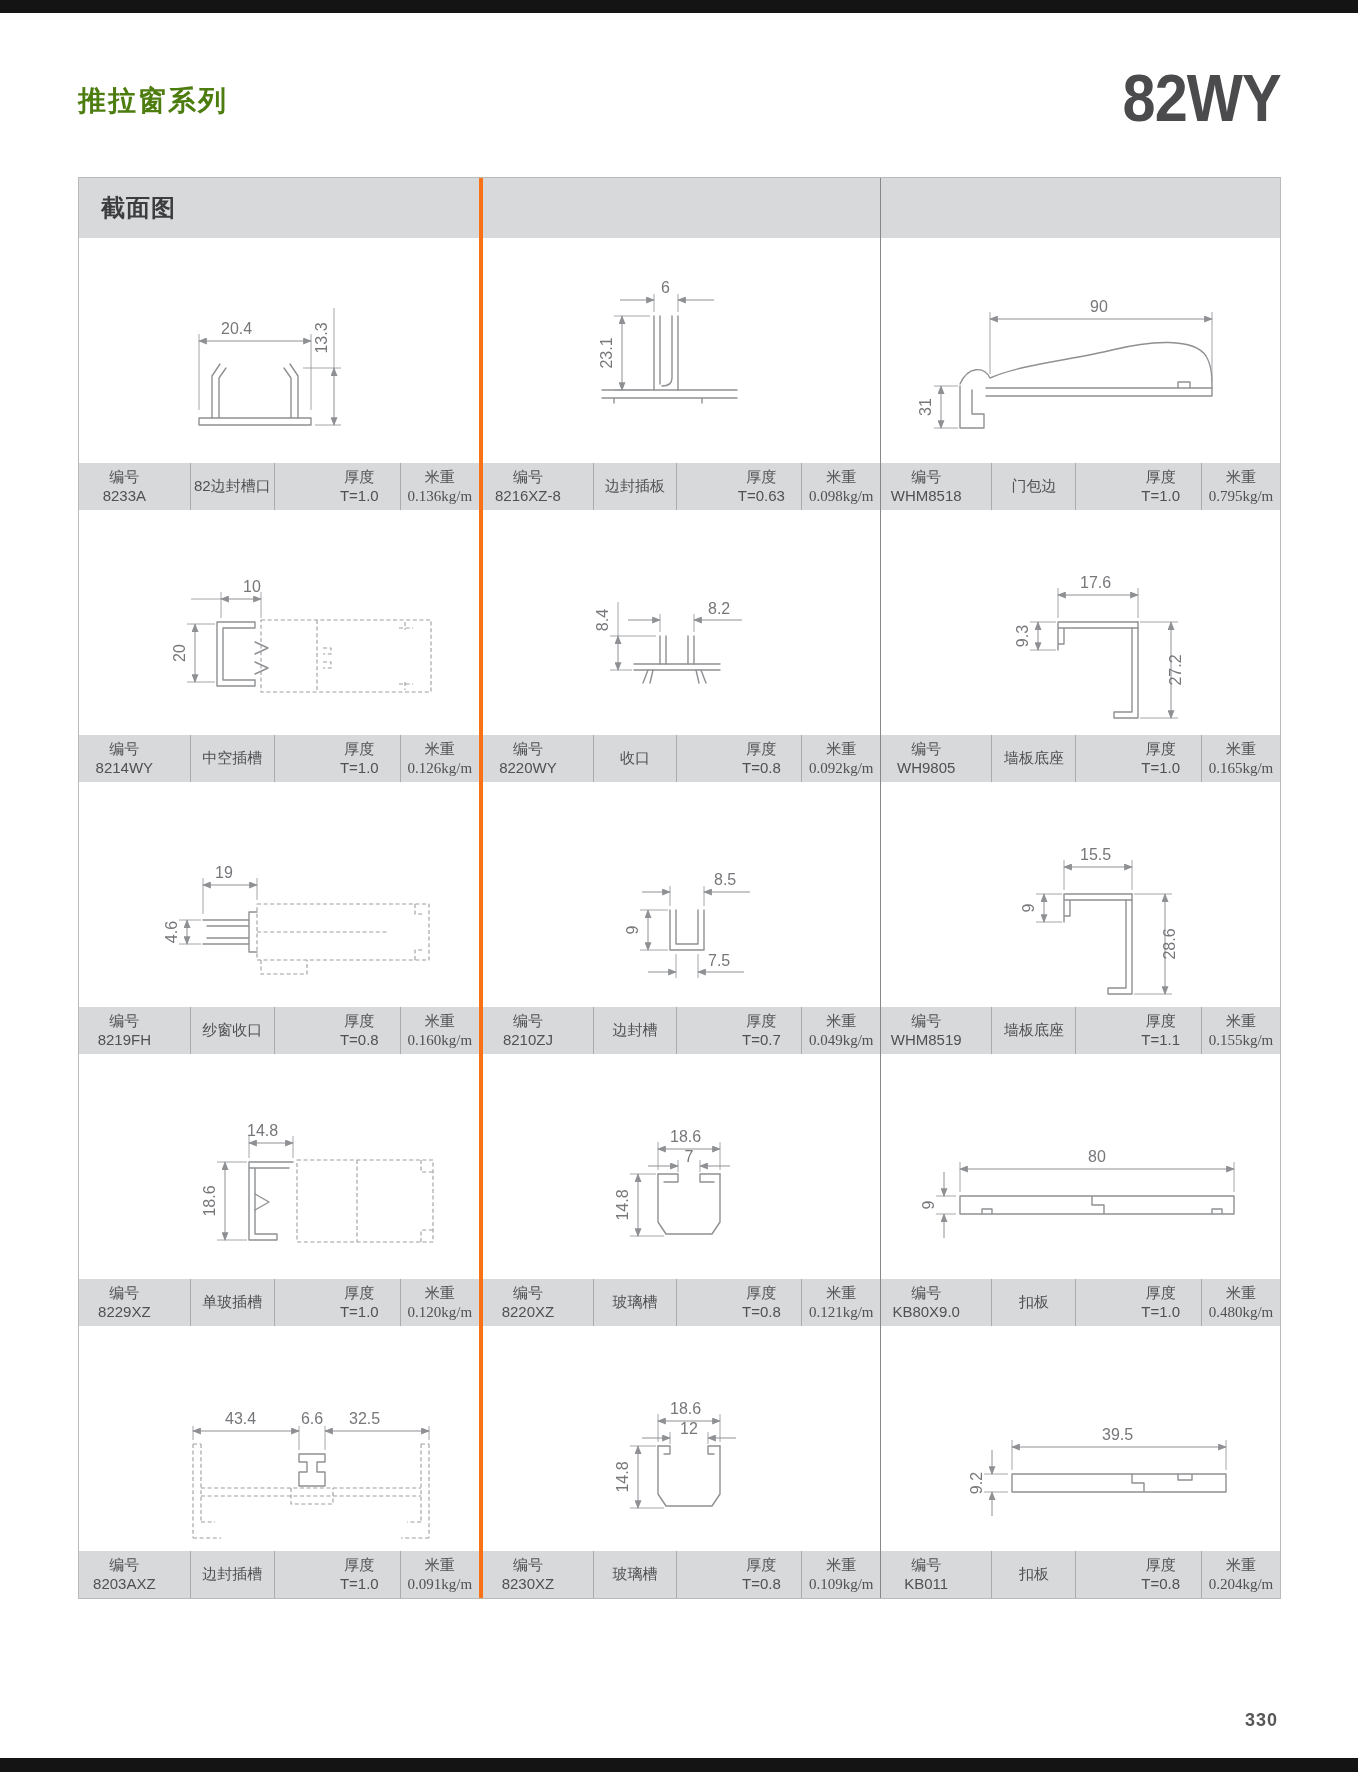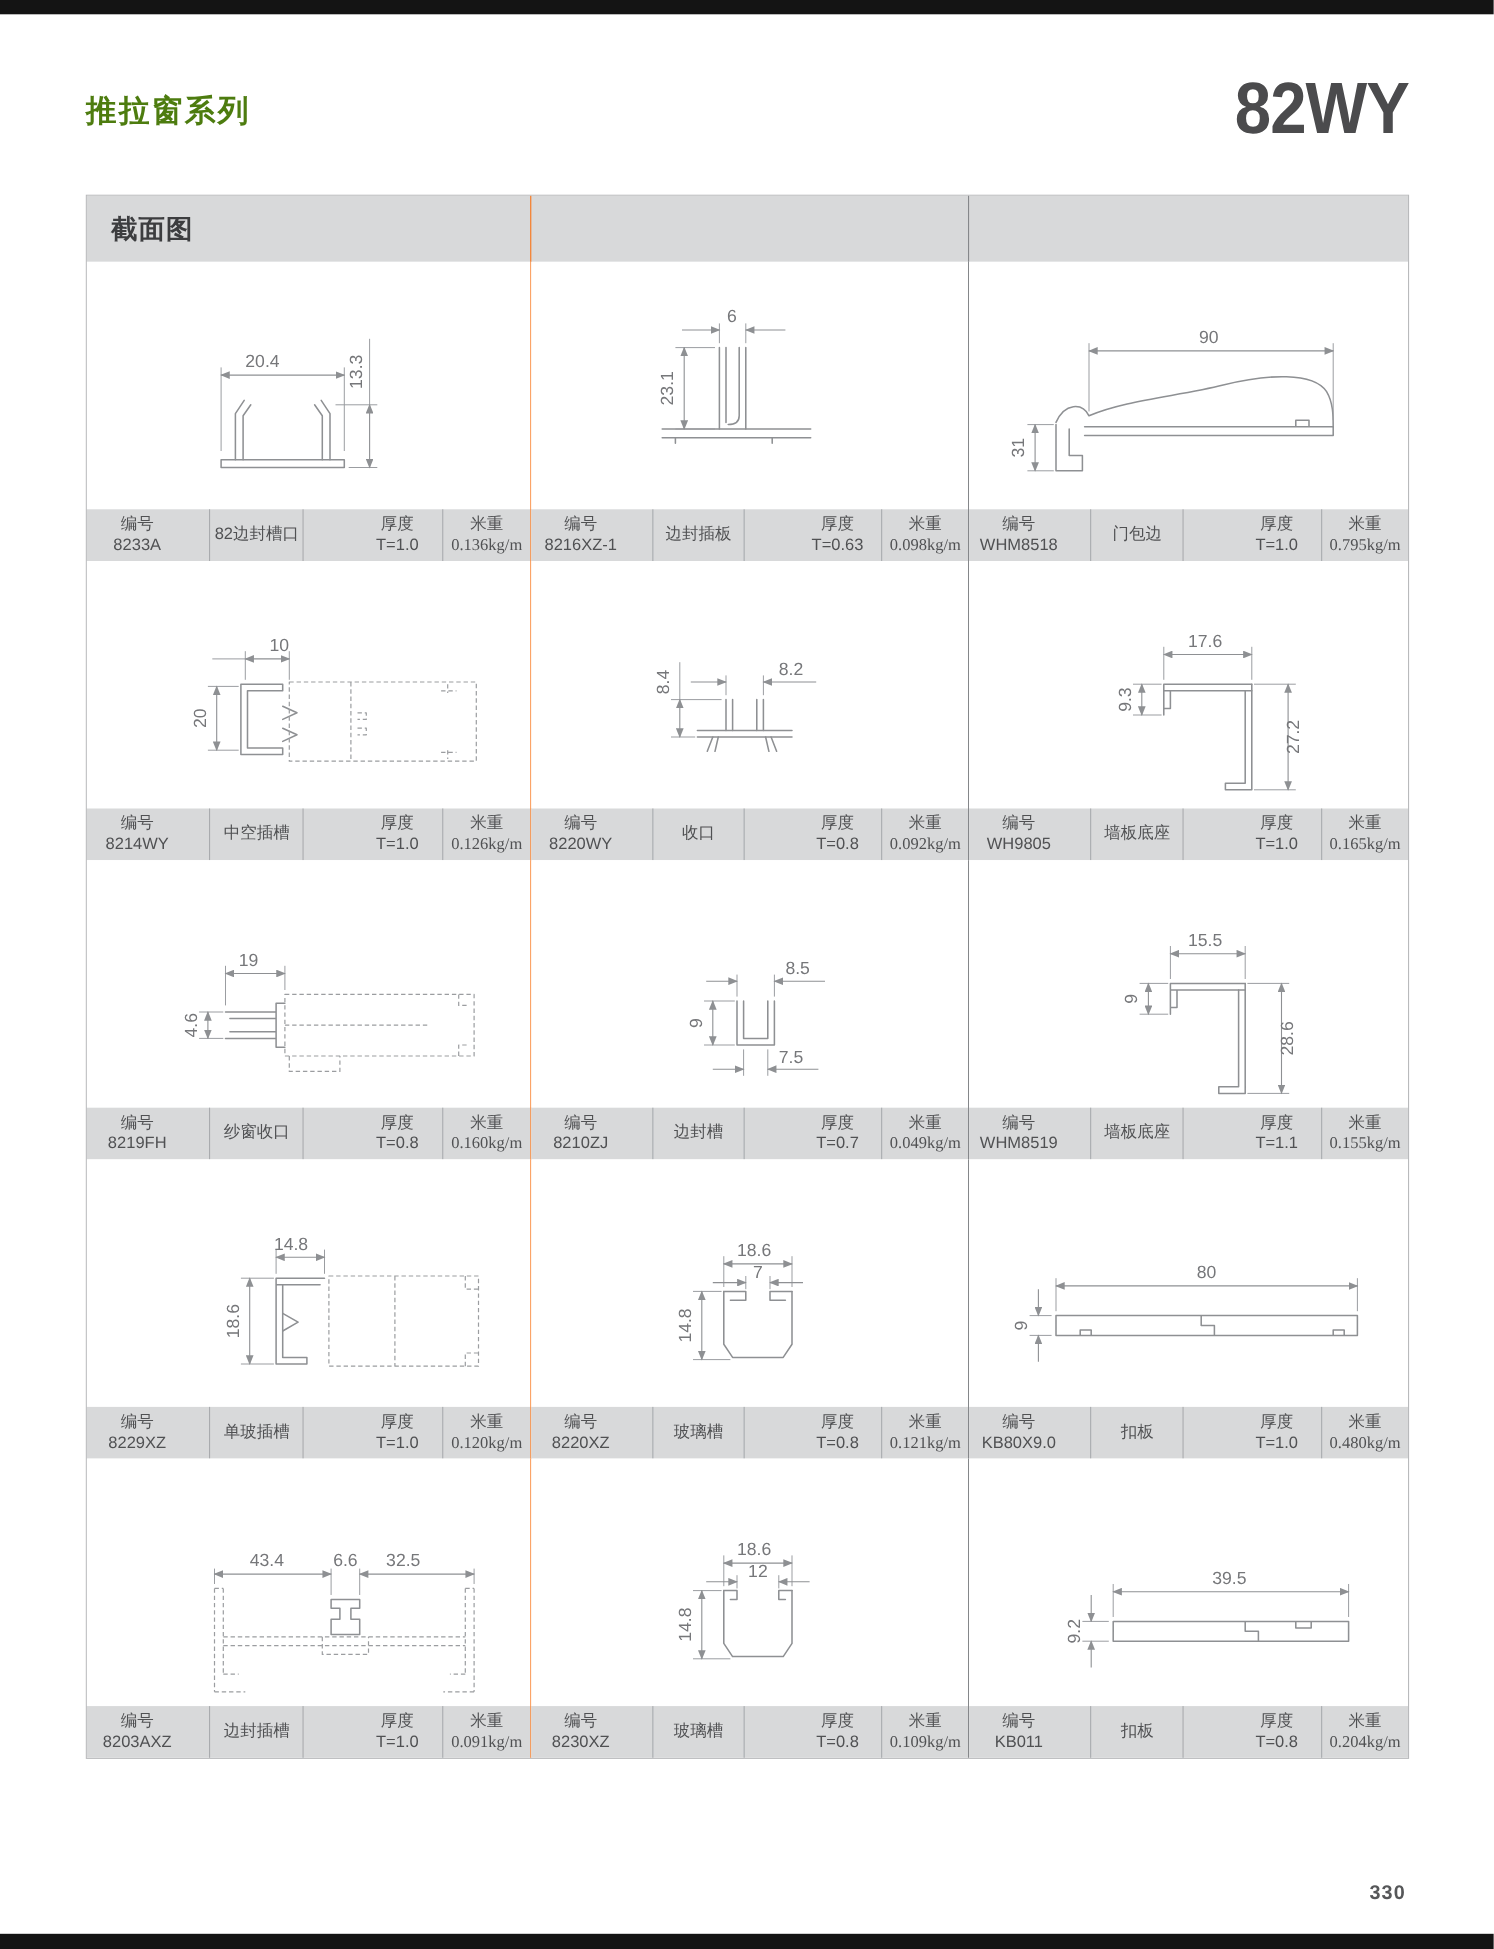--- a/index.html
+++ b/index.html
@@ -8,21 +8,21 @@
   .bar.top{top:0;height:13px;}
   .bar.bottom{bottom:0;height:14px;}
   .hdr{position:absolute;left:78px;right:77px;top:66px;height:90px;}
   .series{position:absolute;left:0;top:16px;font-size:28px;font-weight:700;color:#4d7c0f;letter-spacing:2px;}
   .model{position:absolute;right:0;top:-6px;font-size:66px;font-weight:700;color:#4b4b4d;transform:scaleX(.9);transform-origin:right center;letter-spacing:-1px;}
   .tbl{position:absolute;left:78px;top:177px;width:1203px;border:1px solid #b9babc;box-sizing:border-box;}
   .trow{display:flex;}
   .thead{height:60px;background:#d8d9da;}
   .hcell{box-sizing:border-box;height:60px;display:flex;align-items:center;}
   .hcell .t{font-size:24px;font-weight:700;color:#3c3d3f;padding-left:22px;letter-spacing:1px;}
-  .c1{width:404px;border-right:1px solid #f97316;}
+  .c1{width:404px;border-right:4px solid #f97316;}
   .c2{width:398px;border-right:1px solid #85878a;}
   .c3{width:399px;}
   .cell{box-sizing:border-box;display:flex;flex-direction:column;}
   .draw{height:225px;background:#fff;display:flex;align-items:center;justify-content:center;}
   .cinfo{height:47px;background:#d8d9da;display:flex;}
   .ic{display:flex;flex-direction:column;align-items:center;justify-content:center;border-left:1px solid #a9abae;line-height:1.22;font-size:15px;color:#505153;text-align:center;}
   .ic:first-child{border-left:none;}
   .f1{flex:110 0 0;text-align:center;} .f2{flex:101 0 0;margin-left:20px;} .f3{flex:98 0 0;padding-left:44px;} .f4{flex:95 0 0;font-family:Liberation Serif, serif;}
   .pagenum{position:absolute;right:80px;top:1710px;font-size:18px;font-weight:700;color:#565759;letter-spacing:1px;}
   svg{display:block;}
@@ -107,21 +107,21 @@
           <line class="dl1" x1="212" y1="62" x2="176" y2="62"></line>
           <text class="dt" x="159" y="55">6</text>
           <path class="ext" d="M148,78 H112 M148,152 H112"></path>
           <line class="dl" x1="120" y1="78" x2="120" y2="152"></line>
           <text class="dt" text-anchor="middle" transform="translate(110,115) rotate(-90)">23.1</text>
         </svg>
       </div>
       <div class="cinfo">
         <div class="ic f1">
             <div>编号</div>
-            <div>8216XZ-1</div>
+            <div>8216XZ-8</div>
           </div>
         <div class="ic f2">
             <div>边封插板</div>
           </div>
         <div class="ic f3">
             <div>厚度</div>
             <div>T=0.63</div>
           </div>
         <div class="ic f4">
             <div>米重</div>

